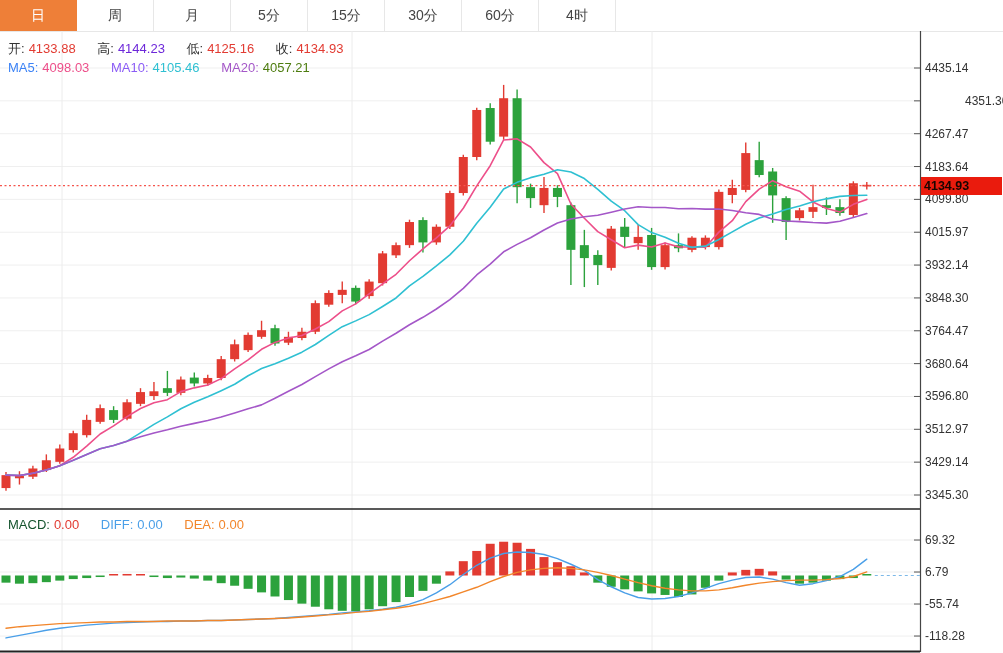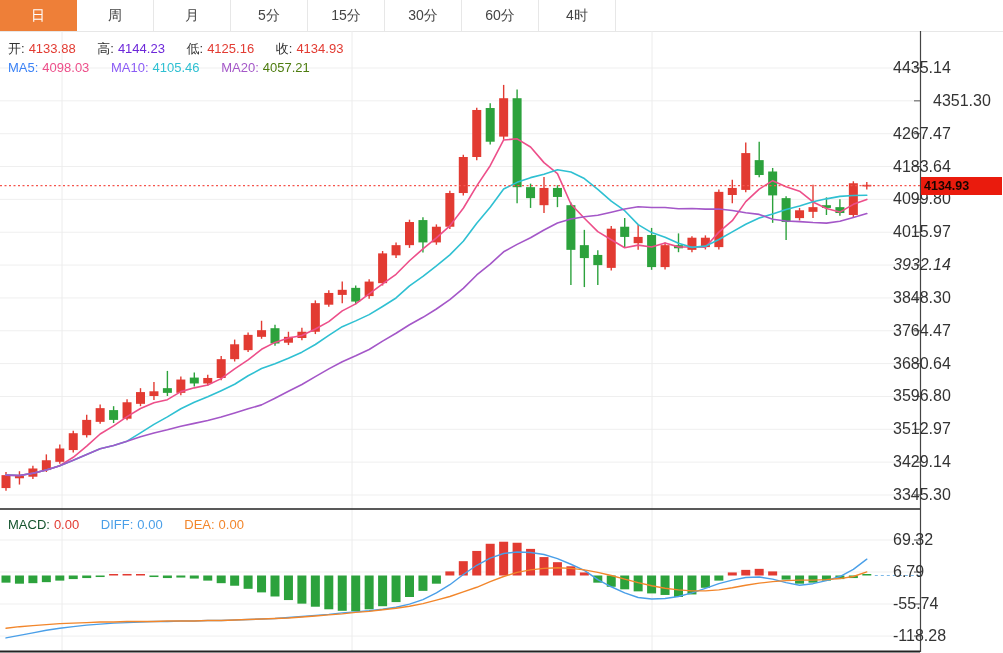--- a/index.html
+++ b/index.html
@@ -10,21 +10,21 @@
           border-bottom:1px solid #e7e7e7;background:#fff;display:flex;}
   .tab{width:77px;height:31px;line-height:31px;text-align:center;
        font-size:14px;color:#444;border-right:1px solid #e7e7e7;
        box-sizing:border-box;cursor:pointer;background:#fff;}
   .tab.active{background:#ee7f38;color:#fff;border-right:1px solid #ee7f38;}
   
   .inforow{position:absolute;left:8px;font-size:13px;white-space:nowrap;z-index:5;}
   .inforow span{margin-right:4px;}
   .inforow .gap{margin-right:18px;}
   
-  .axis-label{position:absolute;left:893px;font-size:16px;color:#333;
+  .axis-label{position:absolute;left:925px;font-size:12px;color:#333;
               height:14px;line-height:14px;z-index:4;text-align:right;}
   
   .price-tag{position:absolute;left:921px;width:78px;height:18px;line-height:18px;
              font-size:12.5px;font-weight:bold;color:#1a0500;padding-left:3px;z-index:6;}
   svg{position:absolute;top:0;left:0;z-index:2;}
 </style>
 </head>
 <body>
 
 <div class="tabbar">
@@ -306,21 +306,21 @@
 
 <div class="price-tag" id="price-tag" style="top: 176.623px; background: rgb(234, 27, 13);">4134.93</div>
 
 <div id="axis-labels">
     <div class="axis-label" style="top: 61px;">4435.14</div>
     <div class="axis-label" style="top: 93.8488px; margin-left: 40px;">4351.30</div>
     <div class="axis-label" style="top: 126.694px;">4267.47</div>
     <div class="axis-label" style="top: 159.539px;">4183.64</div>
     <div class="axis-label" style="top: 192.387px;">4099.80</div>
     <div class="axis-label" style="top: 225.232px;">4015.97</div>
-    <div class="axis-label" style="top: 258.077px; font-style: italic;">3932.14</div>
+    <div class="axis-label" style="top: 258.077px;">3932.14</div>
     <div class="axis-label" style="top: 290.926px;">3848.30</div>
     <div class="axis-label" style="top: 323.771px;">3764.47</div>
     <div class="axis-label" style="top: 356.616px;">3680.64</div>
     <div class="axis-label" style="top: 389.465px;">3596.80</div>
     <div class="axis-label" style="top: 422.309px;">3512.97</div>
     <div class="axis-label" style="top: 455.154px;">3429.14</div>
     <div class="axis-label" style="top: 488.003px;">3345.30</div>
     <div class="axis-label" style="top: 533.024px;">69.32</div>
     <div class="axis-label" style="top: 565.025px;">6.79</div>
     <div class="axis-label" style="top: 597.026px;">-55.74</div>

